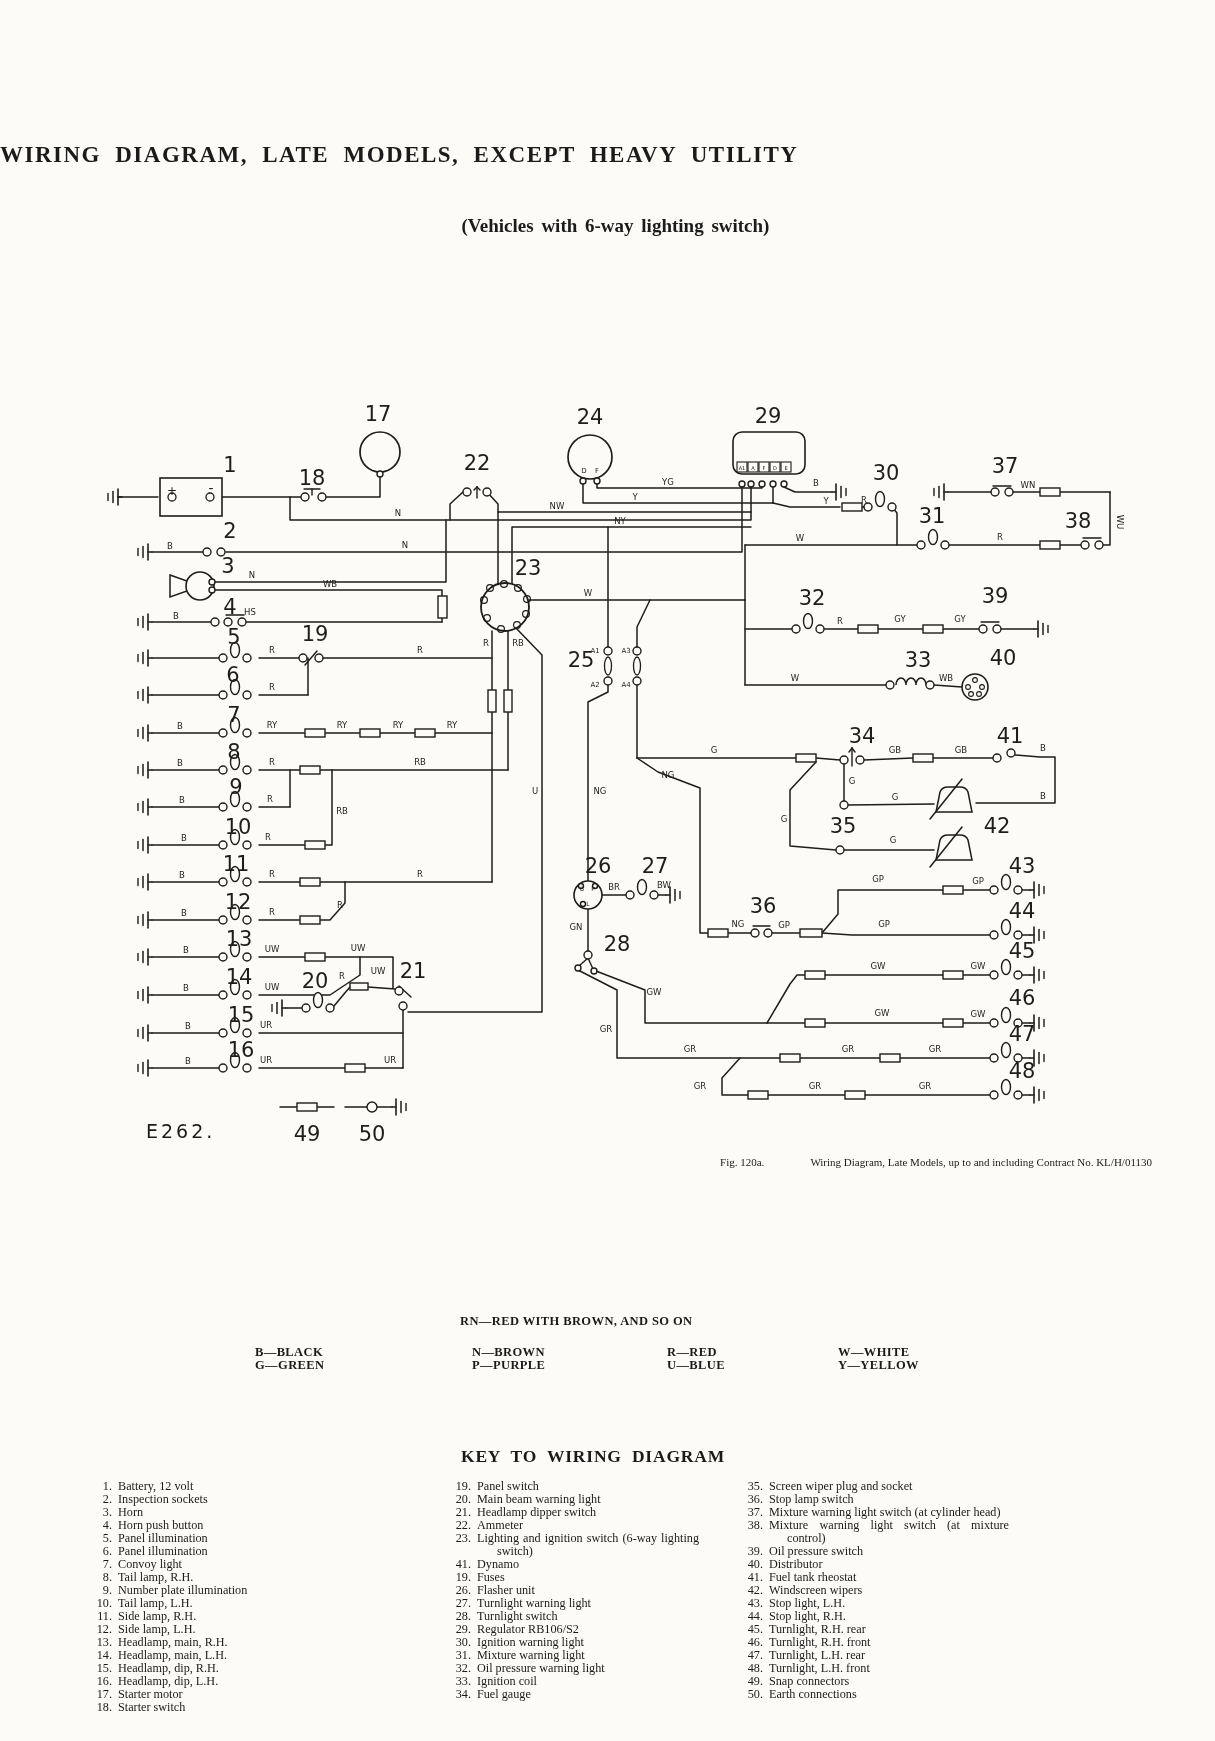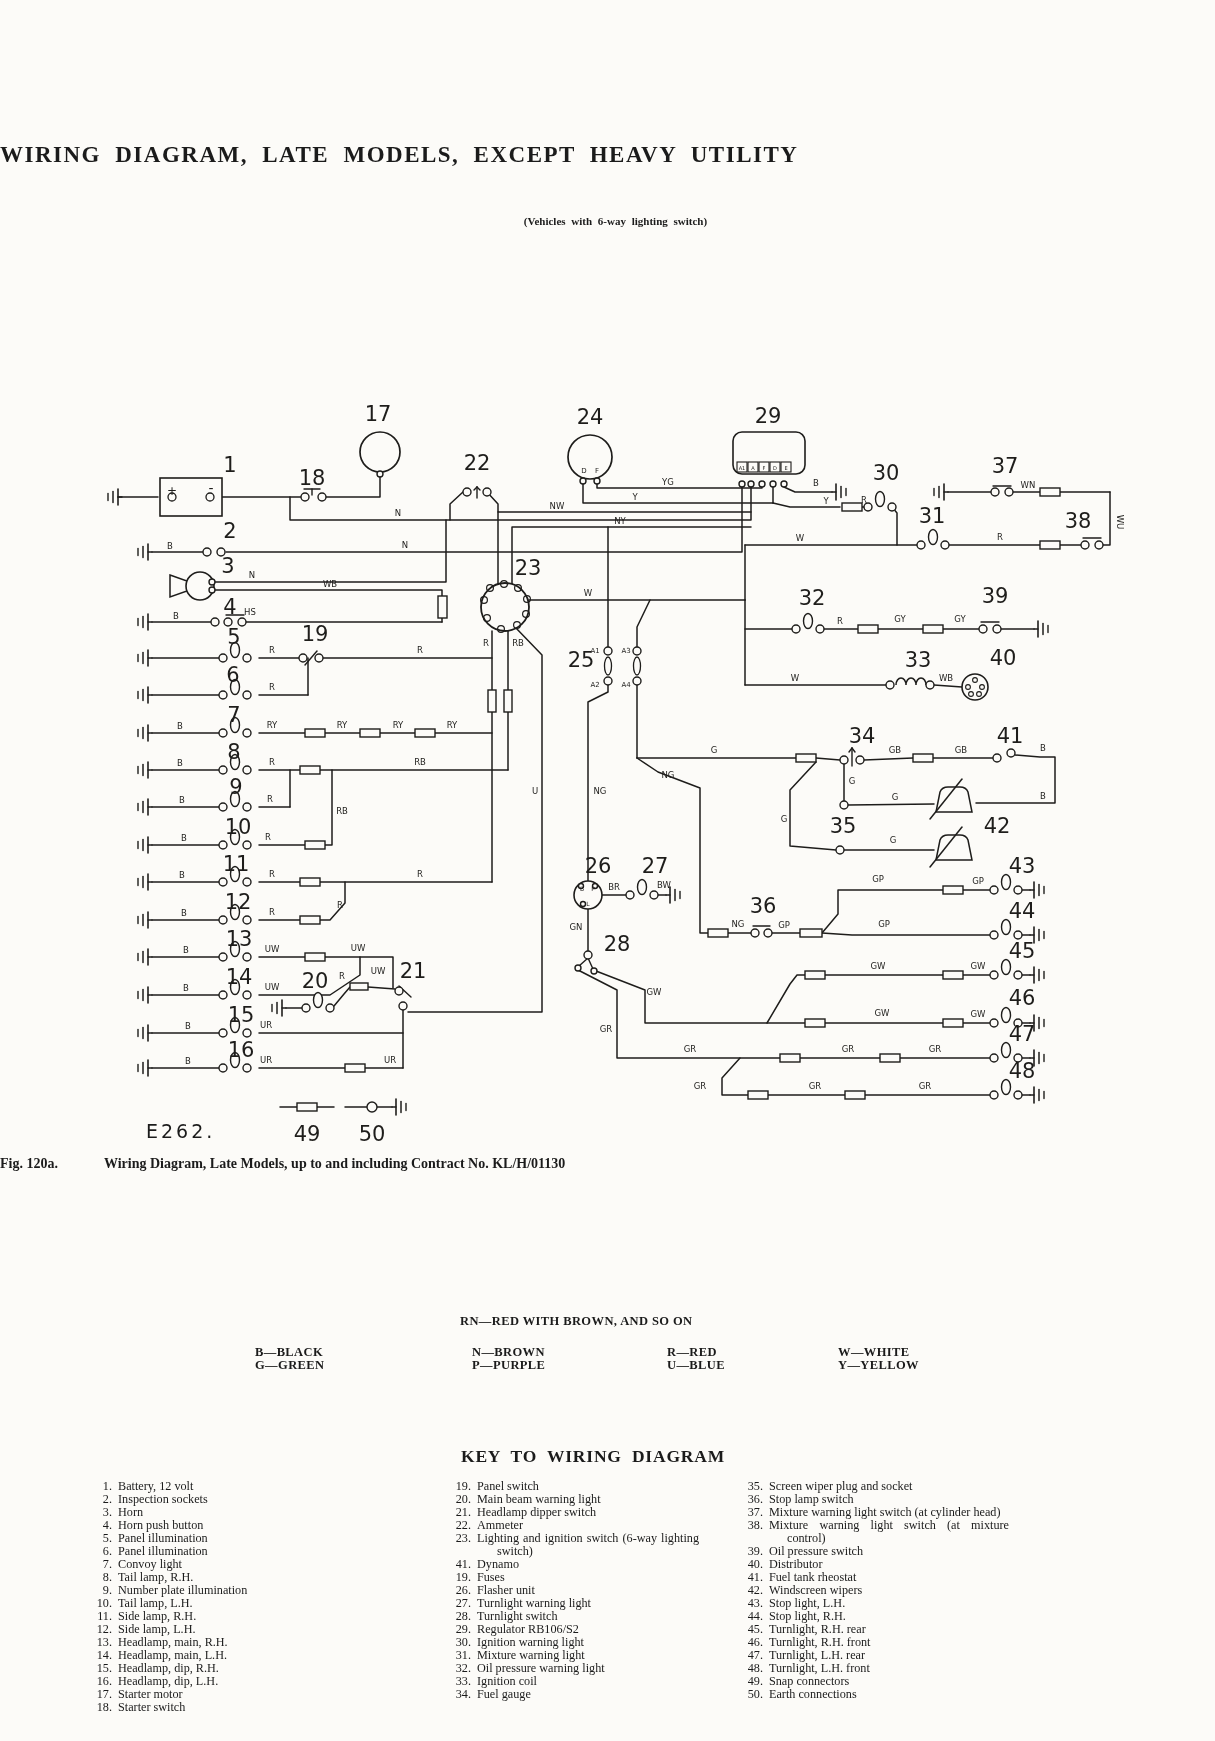--- a/index.html
+++ b/index.html
@@ -3,24 +3,24 @@
 <meta charset="utf-8">
 <style>
   html,body{margin:0;padding:0;background:#e8e8e6;}
   .page{position:relative;width:1215px;height:1741px;margin:0 auto;background:#fcfbf8;
         font-family:"Liberation Serif",serif;color:#1b1b1b;overflow:hidden;}
   .abs{position:absolute;}
   .title{left:0;right:0;top:142px;font-weight:bold;font-size:23px;
          letter-spacing:1.5px;word-spacing:7px;}
   .sub1{left:0;right:0;top:184px;text-align:center;font-weight:bold;font-size:15px;
         letter-spacing:.6px;word-spacing:4px;}
-  .sub2{left:0;right:0;top:215px;text-align:center;font-weight:bold;font-size:11px;word-spacing:3px;padding-left:16px;}
+  .sub2{left:0;right:0;top:215px;text-align:center;font-weight:bold;font-size:19px;word-spacing:3px;padding-left:16px;}
   svg.diag{position:absolute;left:0;top:0;}
   .ecode{left:146px;top:1120px;font-family:"DejaVu Sans",sans-serif;font-size:19px;letter-spacing:3px;}
-  .caption{left:0;right:63px;top:1156px;text-align:left;font-weight:bold;font-size:14px;}
+  .caption{left:0;right:63px;top:1156px;text-align:right;font-weight:normal;font-size:11px;}
   .caption .gap{display:inline-block;width:46px;}
   .legend{font-weight:bold;font-size:12.5px;letter-spacing:.4px;line-height:13px;white-space:pre;}
   .keyhead{left:90px;width:1006px;top:1446px;text-align:center;font-weight:bold;font-size:17.5px;
            letter-spacing:.8px;word-spacing:5px;}
   .keycol{font-size:12.2px;line-height:13px;}
   .ki{padding-left:var(--wrap);text-indent:calc(0px - var(--wrap));}
   .ki .num{display:inline-block;text-align:right;margin-right:6px;width:var(--numw);}
   .kc-mid .ki,.kc-right .ki{text-align:justify;}
 </style>
 </head>

